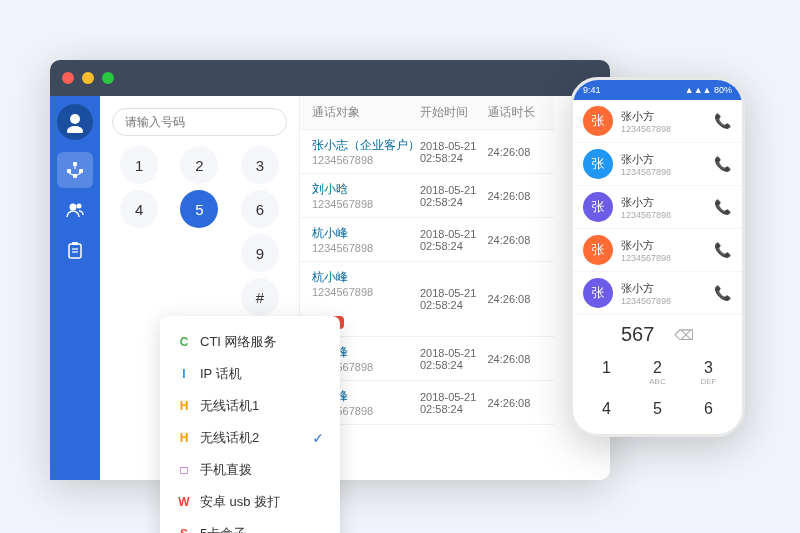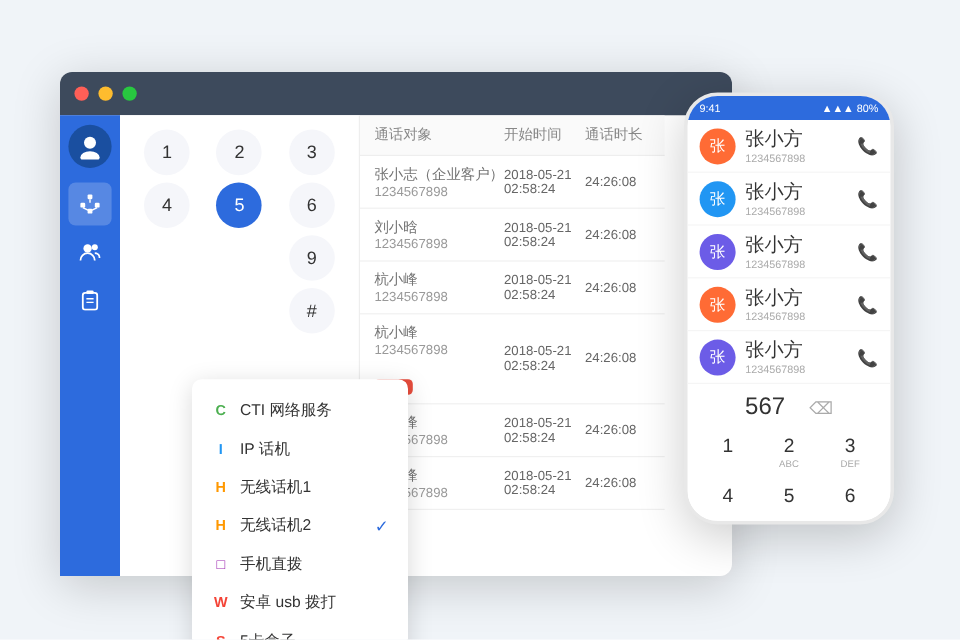--- a/index.html
+++ b/index.html
@@ -170,21 +170,21 @@
     }
     .call-log-row {
       display: grid;
       grid-template-columns: 1.6fr 1fr 0.8fr;
       padding: 7px 12px;
       border-bottom: 1px solid #f0f0f0;
       font-size: 11px;
       align-items: center;
     }
     .call-log-row .caller {
-      color: #737373;
+      color: #0369a1;
       font-size: 12px;
       font-weight: 500;
       font-family: Liberation Serif, serif;
     }
     .call-log-row .number {
       color: #999;
       font-size: 11px;
     }
     .call-log-row .date { color: #666; }
     .call-log-row .duration { color: #666; }
@@ -250,21 +250,21 @@
     }
     .contact-avatar {
       width: 30px; height: 30px; border-radius: 50%;
       display: flex; align-items: center; justify-content: center;
       font-size: 13px; color: #fff; flex-shrink: 0;
     }
     .ca-orange { background: #ff6b35; }
     .ca-blue { background: #2196f3; }
     .ca-purple { background: #6c5ce7; }
     .contact-info { flex: 1; }
-    .contact-name { font-size: 16px; color: #333; font-weight: 500; font-family: Liberation Serif, serif; }
+    .contact-name { font-size: 11px; color: #333; font-weight: 500; font-family: Liberation Serif, serif; }
     .contact-num { font-size: 9px; color: #aaa; }
     .contact-call-icon {
       color: #2d6bdd;
       font-size: 14px;
     }
 
     .phone-dialpad {
       background: #fff;
       padding: 8px 10px 4px;
     }
@@ -343,20 +343,21 @@
           <line x1="6" y1="8" x2="12" y2="8" stroke="white" stroke-width="1.2"></line>
           <line x1="6" y1="11" x2="12" y2="11" stroke="white" stroke-width="1.2"></line>
           <rect x="6" y="1" width="6" height="3" rx="1" fill="white"></rect>
         </svg>
       </div>
     </div>
 
     <div class="content-area">
 
       <div class="dialpad-section">
+        <input class="dial-input" type="text" placeholder="请输入号码" style="">
         <div class="dialpad-grid">
           <button class="dial-btn">1</button>
           <button class="dial-btn">2</button>
           <button class="dial-btn">3</button>
           <button class="dial-btn">4</button>
           <button class="dial-btn active">5</button>
           <button class="dial-btn">6</button>
           <button class="dial-btn" style="visibility:hidden"></button>
           <button class="dial-btn" style="visibility:hidden"></button>
           <button class="dial-btn">9</button>

